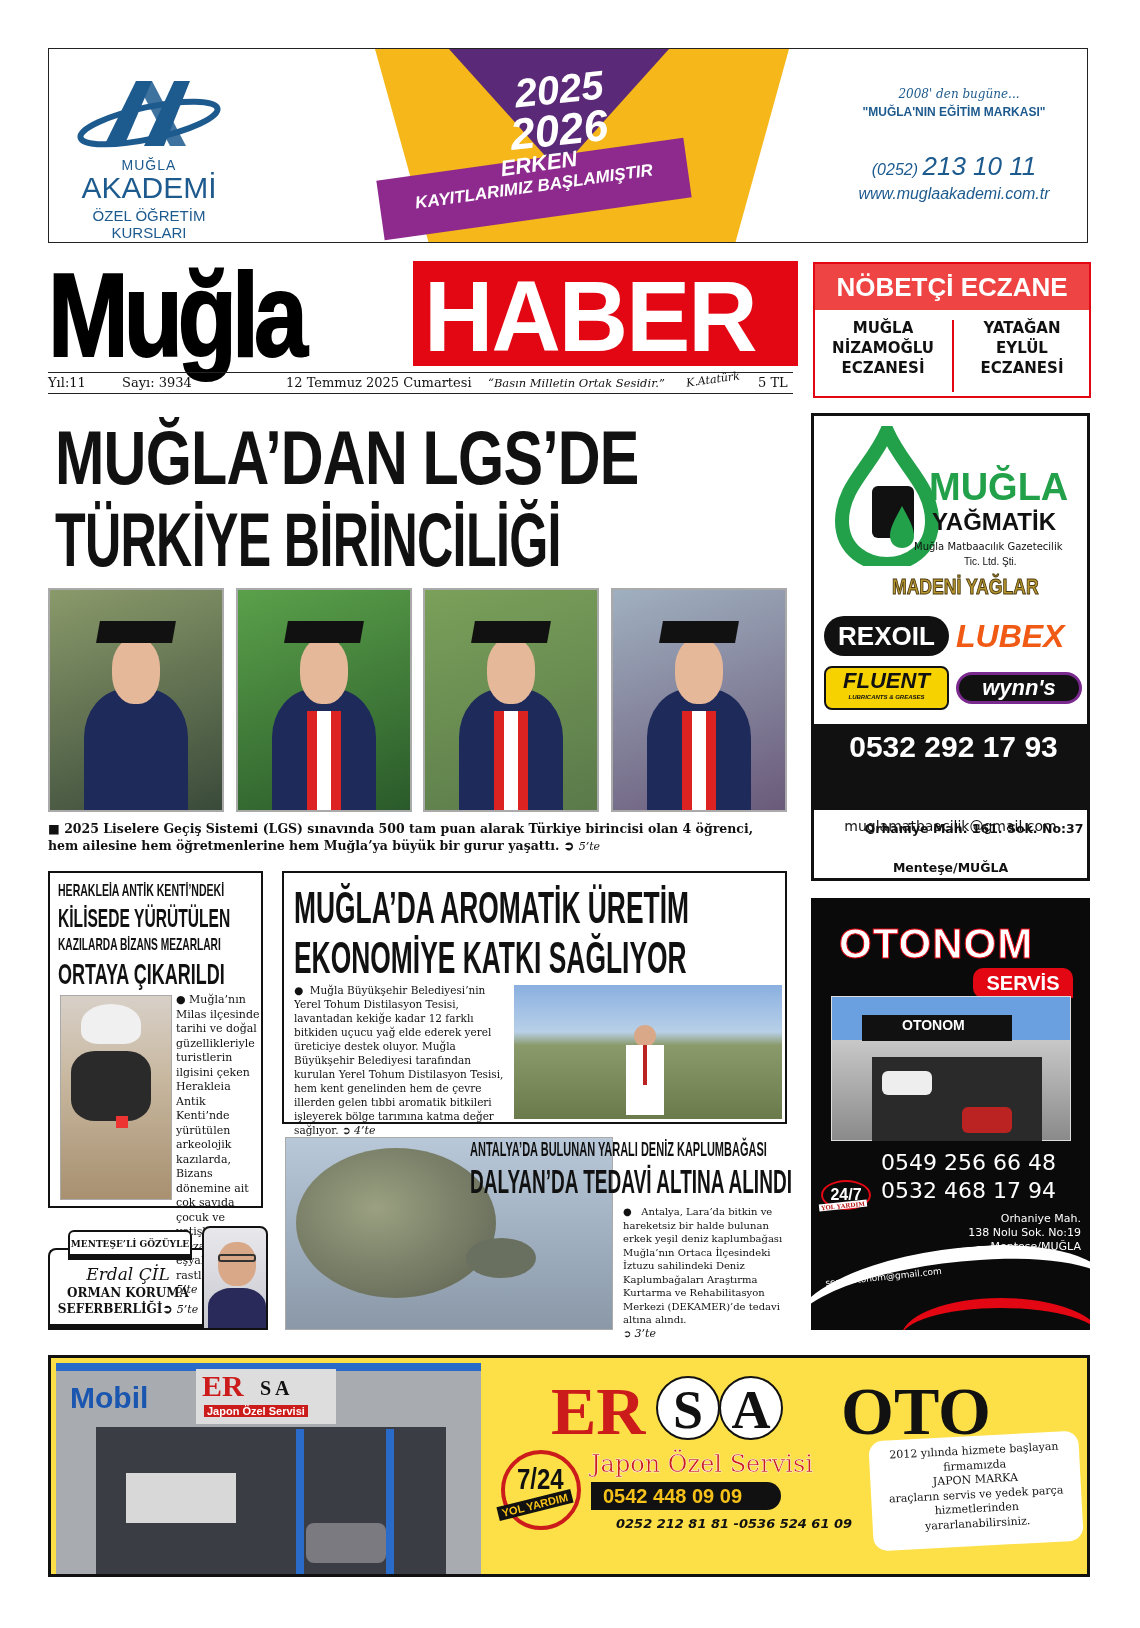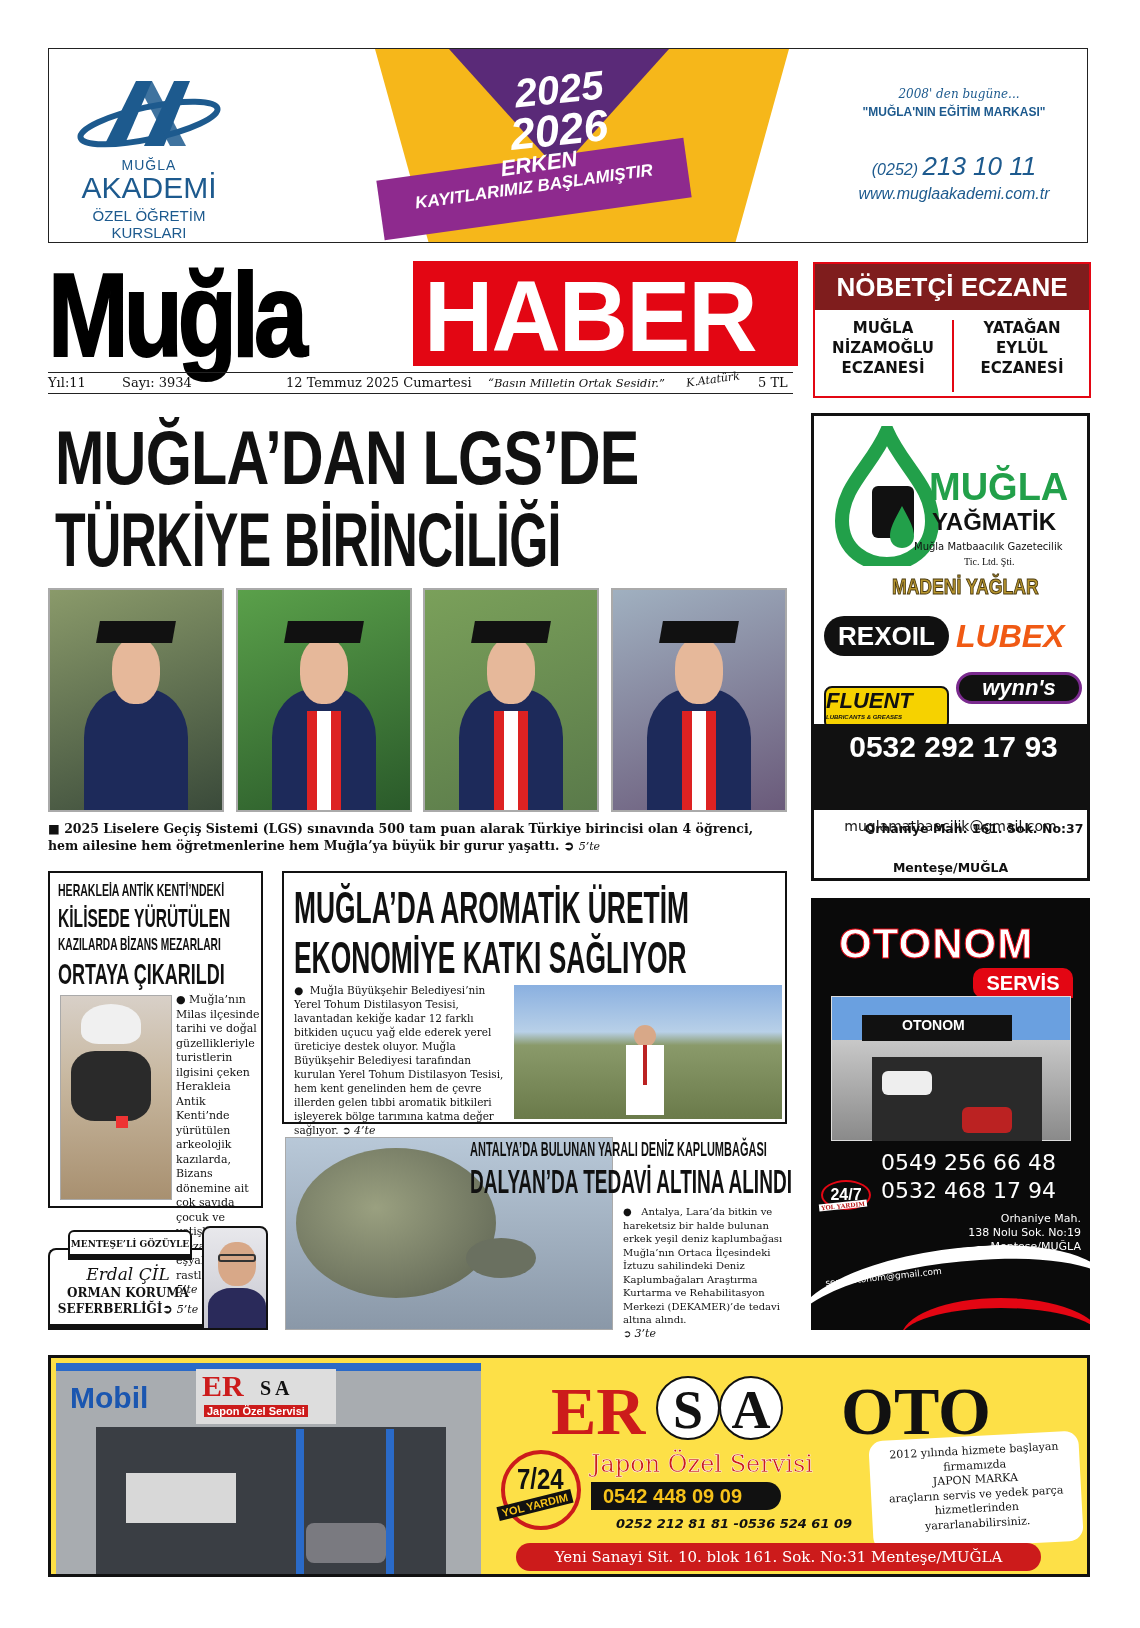--- a/index.html
+++ b/index.html
@@ -56,21 +56,21 @@
 <div class="abs" style="left:48px;top:372px;width:745px;height:22px;border-top:1.5px solid #222;border-bottom:1.5px solid #222;font-size:13px;">
   <span class="abs" style="left:0;top:2px;">Yıl:11</span>
   <span class="abs" style="left:74px;top:2px;">Sayı: 3934</span>
   <span class="abs" style="left:238px;top:2px;">12 Temmuz 2025 Cumartesi</span>
   <span class="abs" style="left:440px;top:3px;font-style:italic;font-size:11.5px;">“Basın Milletin Ortak Sesidir.”</span>
   <span class="abs" style="left:638px;top:0;font-style:italic;font-size:11px;transform:rotate(-8deg);">K.Atatürk</span>
   <span class="abs" style="left:710px;top:2px;">5 TL</span>
 </div>
 
 <div class="abs" style="left:813px;top:262px;width:278px;height:136px;border:2px solid #e30613;">
-  <div class="abs" style="left:0;top:0;width:274px;height:46px;background:#7f1d1d;color:#fff;text-align:center;font-family:'Liberation Sans',sans-serif;font-weight:bold;font-size:26px;line-height:46px;">NÖBETÇİ ECZANE</div>
+  <div class="abs" style="left:0;top:0;width:274px;height:46px;background:#ef4444;color:#fff;text-align:center;font-family:'Liberation Sans',sans-serif;font-weight:bold;font-size:26px;line-height:46px;">NÖBETÇİ ECZANE</div>
   <div class="abs" style="left:0;top:54px;width:136px;text-align:center;font-family:'DejaVu Sans',sans-serif;font-weight:bold;font-size:15px;line-height:20px;">
     <div>MUĞLA</div>
     <div>NİZAMOĞLU</div>
     <div>ECZANESİ</div>
   </div>
   <div class="abs" style="left:137px;top:56px;width:2px;height:72px;background:#e30613;"></div>
   <div class="abs" style="left:140px;top:54px;width:134px;text-align:center;font-family:'DejaVu Sans',sans-serif;font-weight:bold;font-size:15px;line-height:20px;">
     <div>YATAĞAN</div>
     <div>EYLÜL</div>
     <div>ECZANESİ</div>
@@ -167,25 +167,25 @@
 
 <div class="abs" style="left:811px;top:413px;width:279px;height:468px;border:3px solid #111;background:#fff;overflow:hidden;">
   <svg width="110" height="140" viewBox="0 0 110 140" style="position:absolute;left:18px;top:10px;">
     <path d="M55 5 C40 40 10 60 10 95 C10 125 35 138 55 138 C75 138 100 125 100 95 C100 60 70 40 55 5 Z" fill="none" stroke="#22a04a" stroke-width="14"></path>
     <rect x="40" y="60" width="42" height="52" rx="6" fill="#111"></rect>
     <path d="M70 80 C62 95 58 102 58 110 C58 118 64 122 70 122 C76 122 82 118 82 110 C82 102 78 95 70 80Z" fill="#22a04a"></path>
   </svg>
   <div class="abs" style="left:115px;top:50px;font-family:'Liberation Sans',sans-serif;font-weight:bold;font-size:38px;color:#22a04a;">MUĞLA</div>
   <div class="abs" style="left:118px;top:92px;font-family:'Liberation Sans',sans-serif;font-weight:bold;font-size:24px;color:#111;">YAĞMATİK</div>
   <div class="abs" style="left:100px;top:125px;font-family:'DejaVu Sans',sans-serif;font-size:10px;">Muğla Matbaacılık Gazetecilik</div>
-  <div class="abs" style="left:150px;top:140px;font-family:Liberation Serif, serif;font-size:10px;">Tic. Ltd. Şti.</div>
+  <div class="abs" style="left:150px;top:140px;font-family:Liberation Sans, sans-serif;font-size:10px;">Tic. Ltd. Şti.</div>
   <div class="abs" style="left:78px;top:158px;font-family:'Liberation Sans',sans-serif;font-weight:bold;font-size:22px;color:#b8962e;-webkit-text-stroke:1px #4a3a10;transform:scaleX(0.8);transform-origin:left top;">MADENİ YAĞLAR</div>
   <div class="abs" style="left:10px;top:200px;width:125px;height:40px;background:#111;color:#fff;border-radius:20px;text-align:center;line-height:40px;font-family:'Liberation Sans',sans-serif;font-weight:bold;font-size:26px;">REXOIL</div>
   <div class="abs" style="left:142px;top:200px;width:130px;height:40px;color:#f05a14;text-align:left;line-height:40px;font-family:'Liberation Sans',sans-serif;font-weight:bold;font-style:italic;font-size:32px;">LUBEX</div>
-  <div class="abs" style="left:10px;top:250px;width:125px;height:44px;background:#f6d200;border:2px solid #111;border-radius:8px;font-family:'Liberation Sans',sans-serif;font-weight:bold;font-style:italic;margin-top:20px;">
+  <div class="abs" style="left:10px;top:250px;width:125px;height:44px;background:#f6d200;border:2px solid #111;border-radius:8px;text-align:center;font-family:'Liberation Sans',sans-serif;font-weight:bold;font-style:italic;">
     <div style="font-size:22px;line-height:26px;">FLUENT</div>
     <div style="font-size:6px;">LUBRICANTS &amp; GREASES</div>
   </div>
   <div class="abs" style="left:142px;top:256px;width:126px;height:32px;background:#111;color:#fff;border:3px solid #7a2a8e;border-radius:16px;text-align:center;line-height:26px;font-family:'Liberation Sans',sans-serif;font-weight:bold;font-style:italic;font-size:22px;">wynn's</div>
   <div class="abs" style="left:0;top:308px;width:279px;height:86px;background:#111;color:#fff;text-align:center;font-family:'Liberation Sans',sans-serif;font-weight:bold;font-size:30px;line-height:40px;padding-top:3px;">
     <div>0532 292 17 93</div>
   </div>
   <div class="abs" style="left:0;top:402px;width:273px;text-align:center;font-family:'DejaVu Sans',sans-serif;font-size:14px;">muglamatbaacilik@gmail.com</div>
   <div class="abs" style="left:0;top:405px;width:320px;text-align:center;font-family:'DejaVu Sans',sans-serif;font-weight:bold;font-size:12.5px;">Orhaniye Mah. 161. Sok. No:37</div>
   <div class="abs" style="left:0;top:444px;width:273px;text-align:center;font-family:'DejaVu Sans',sans-serif;font-weight:bold;font-size:12.5px;">Menteşe/MUĞLA</div>
@@ -251,14 +251,13 @@
 
   <div class="abs" style="left:820px;top:78px;width:210px;height:110px;background:#fff;border-radius:14px;transform:rotate(-3deg);text-align:center;font-size:11px;line-height:14.5px;padding-top:8px;">
     <div>2012 yılında hizmete başlayan</div>
     <div>firmamızda</div>
     <div>JAPON MARKA</div>
     <div>araçların servis ve yedek parça</div>
     <div>hizmetlerinden</div>
     <div>yararlanabilirsiniz.</div>
   </div>
 
-  <div class="abs" style="left:465px;top:185px;width:525px;height:28px;background:#cc1b1b;color:#fff;border-radius:14px;text-align:center;line-height:28px;font-size:15px;">Yeni Sanayi Sit. 10. blok 161. Sok. No:31 Menteşe/MUĞLA</div>
 </div>
 
 </body></html>

